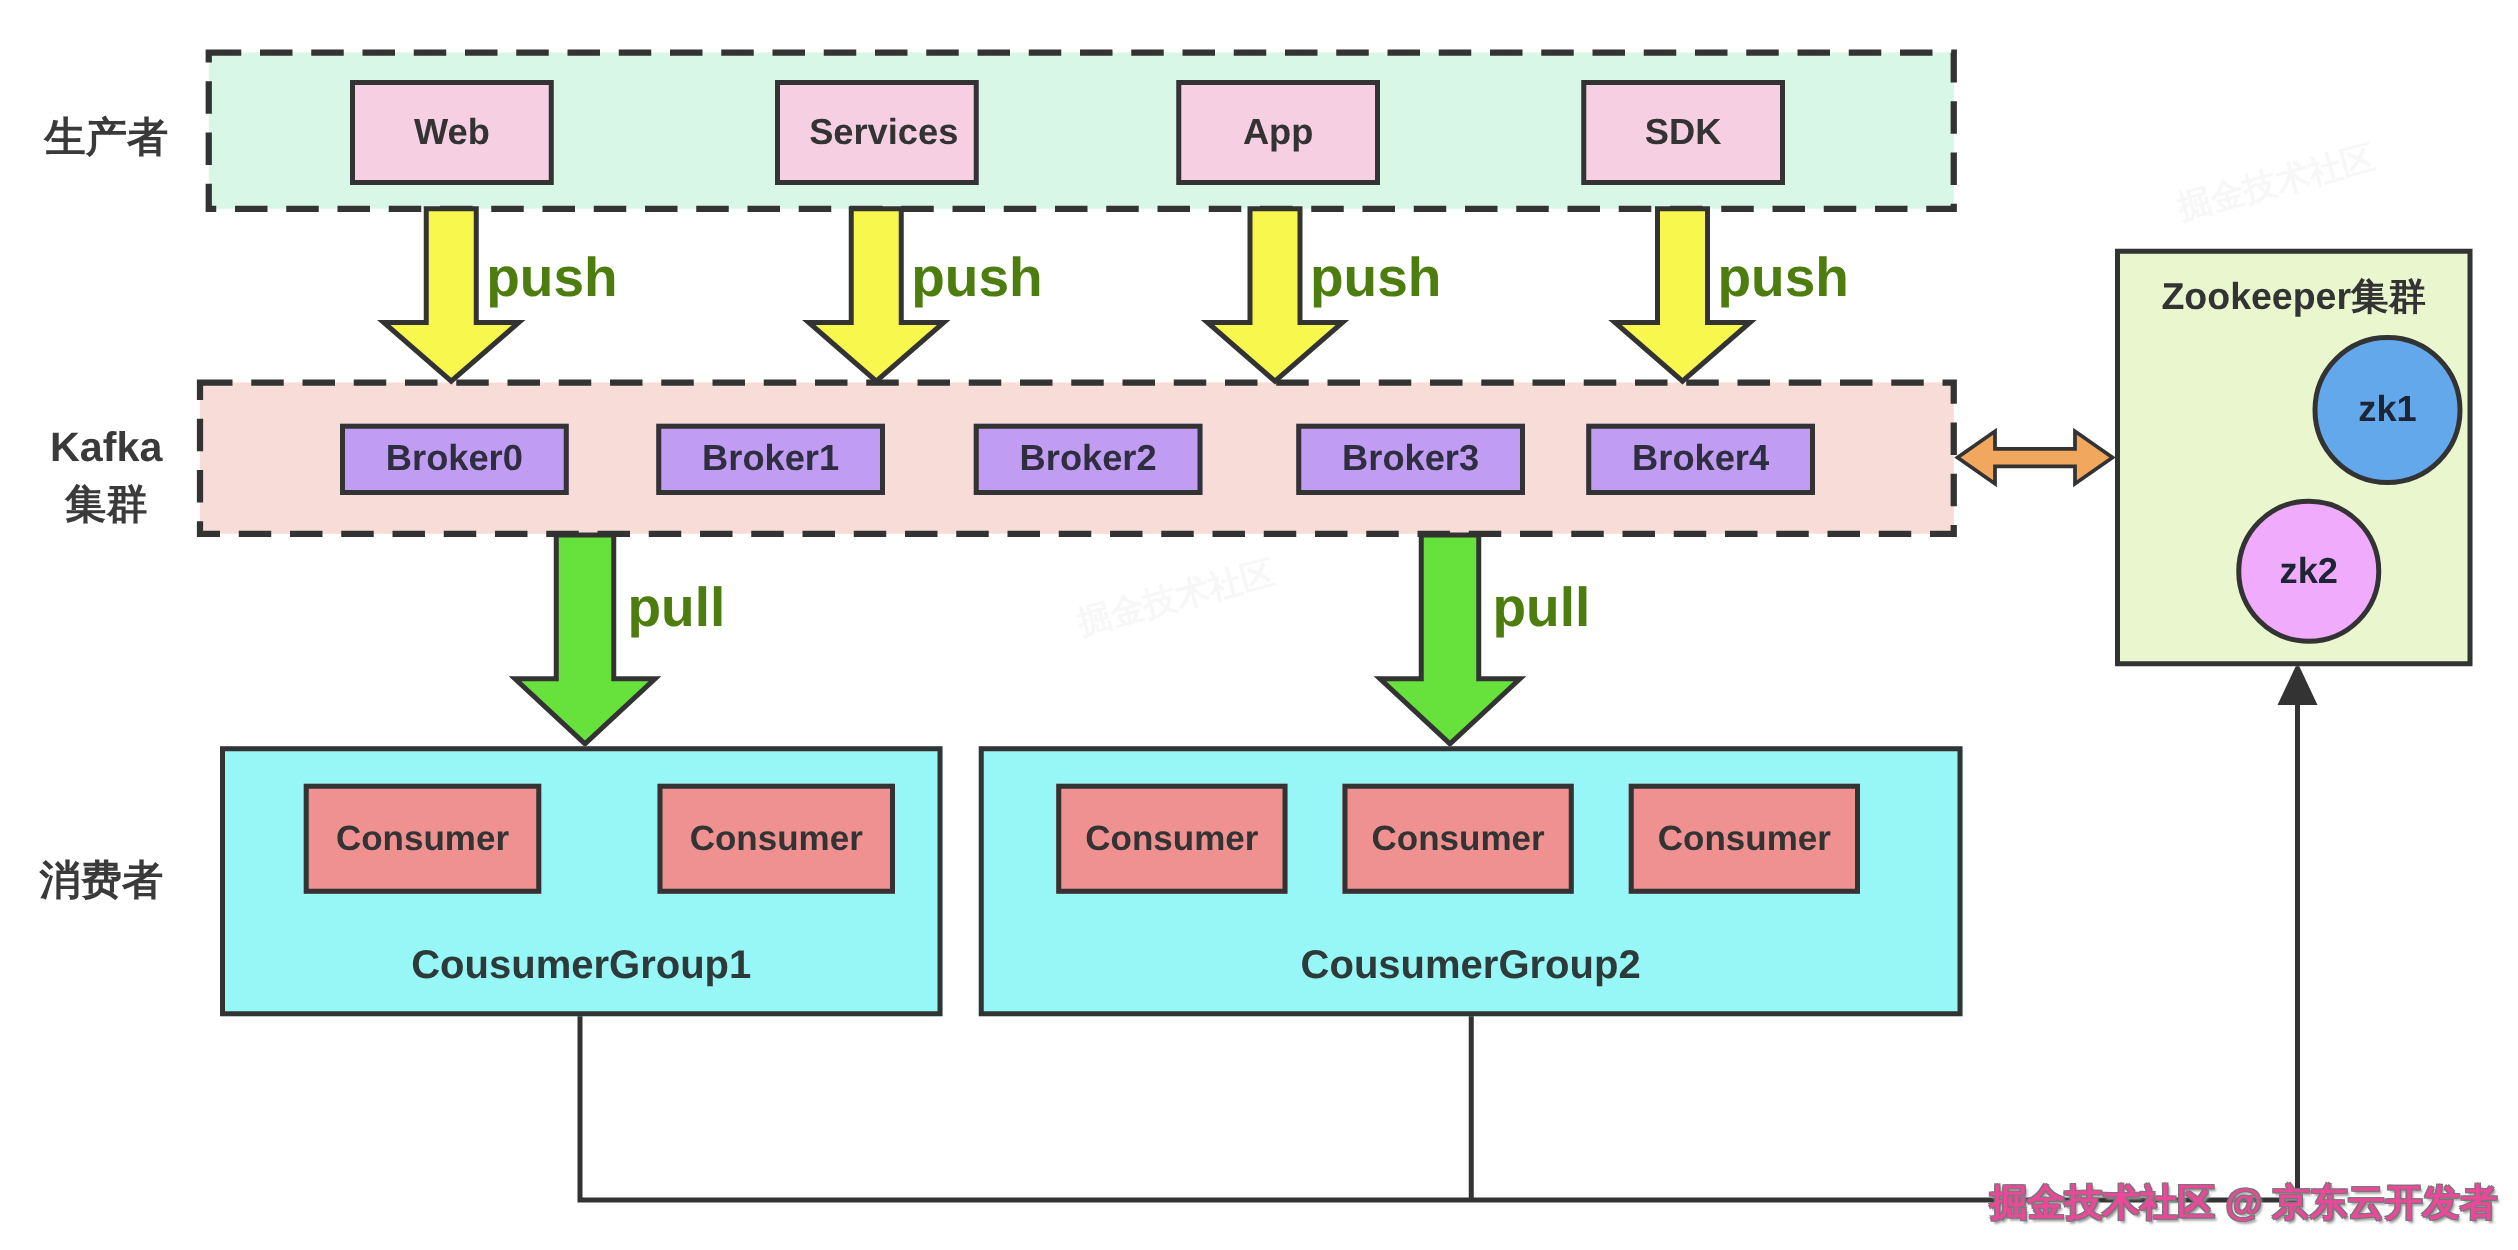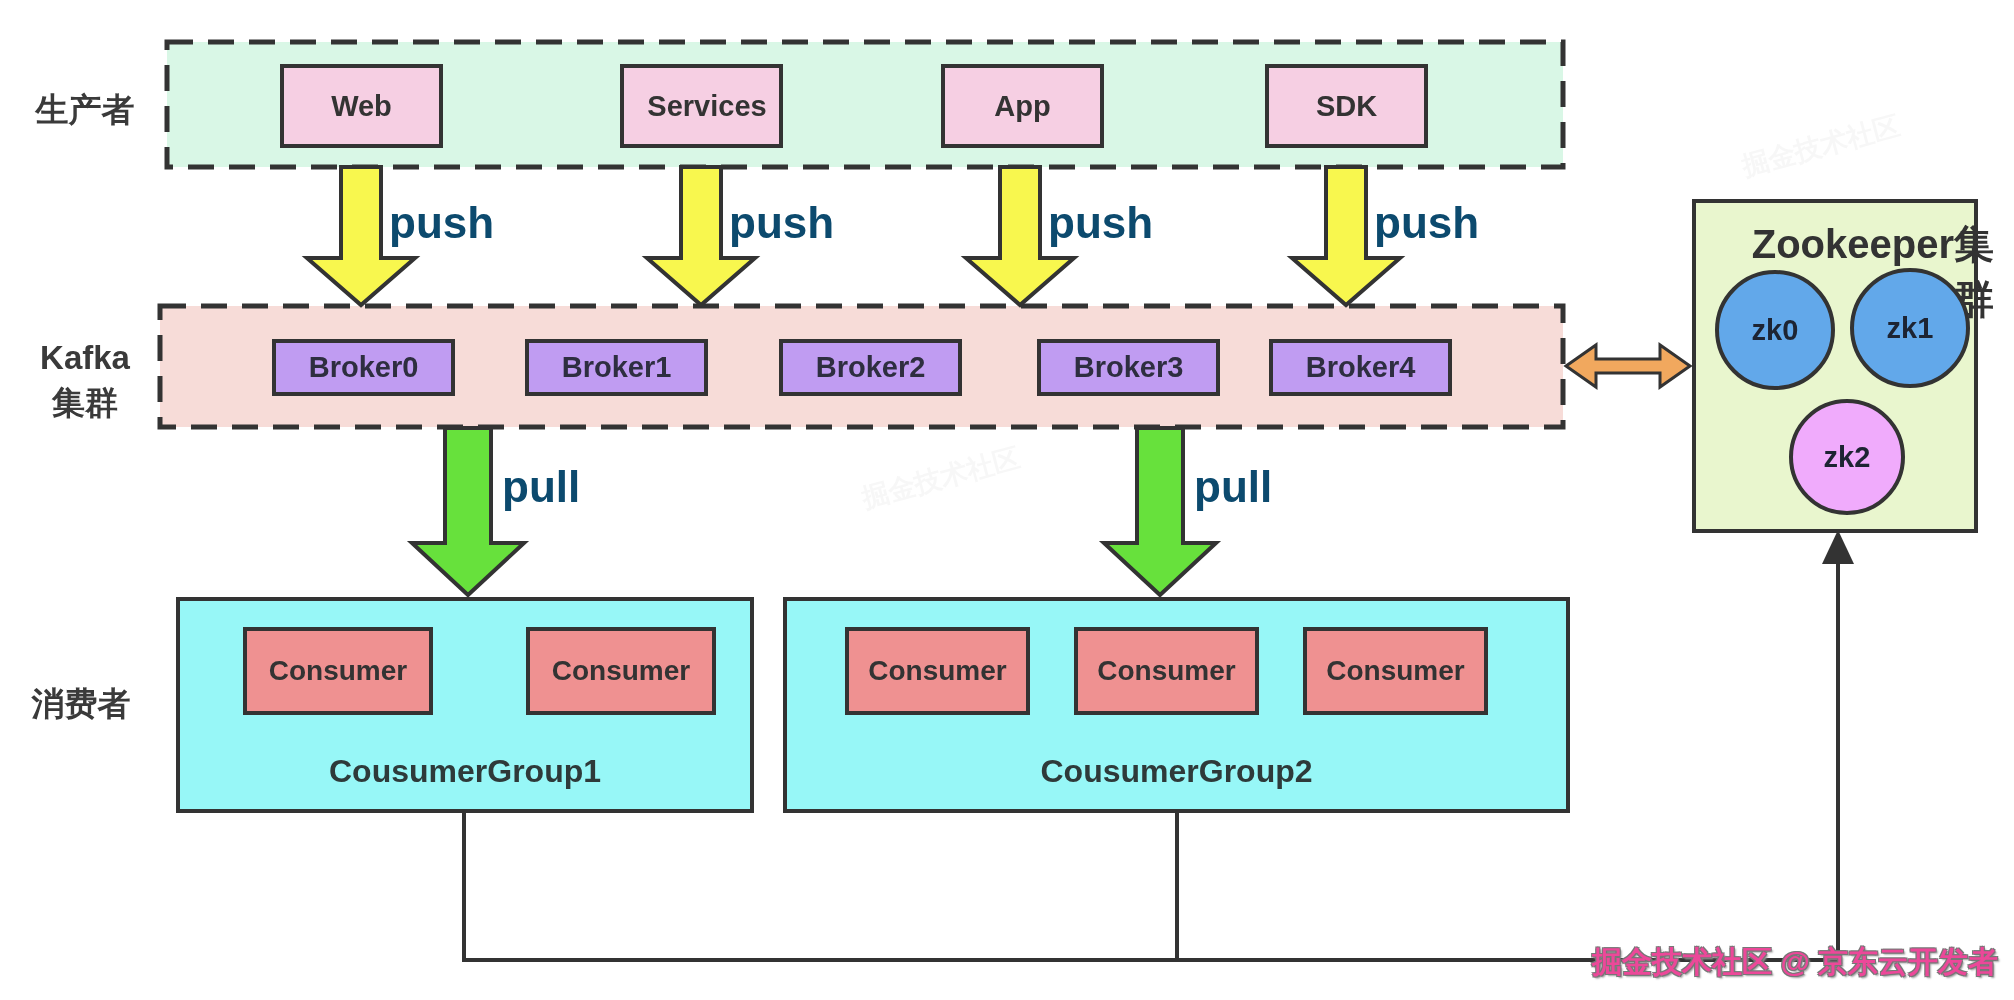--- a/index.html
+++ b/index.html
@@ -19,26 +19,26 @@
   .producer-box{width:163px;height:84px;font-size:29px;}
   .broker-box{width:183px;height:57px;font-size:29px;color:#2e2e40;}
   .consumer-box{width:190px;height:88px;font-size:28px;color:#333;}
   .cg2 .consumer-box{width:185px;}
   .group-box{position:absolute;z-index:2;box-sizing:border-box;border:4px solid #333;padding-left:21px;}
   .group-label{
     position:absolute;left:0;width:100%;top:152px;text-align:center;
     font-weight:bold;font-size:32px;color:#2e3a3a;
   }
   .zk-box{position:absolute;z-index:2;box-sizing:border-box;border:4px solid #333;}
-  .zk-title{position:absolute;left:0;top:14px;width:100%;text-align:right;font-weight:bold;font-size:40px;color:#333;margin-left:20px;}
+  .zk-title{position:absolute;left:0;top:14px;width:100%;text-align:center;font-weight:bold;font-size:30px;color:#333;}
   .zk-circle{
     position:absolute;box-sizing:border-box;border:4px solid #333;border-radius:50%;
     display:flex;align-items:center;justify-content:center;font-weight:bold;font-size:29px;color:#1d2433;
   }
-  .arrow-label{position:absolute;z-index:3;font-weight:bold;font-size:44px;color:#0c4a6e;}
+  .arrow-label{position:absolute;z-index:3;font-weight:bold;font-size:44px;color:#4d7c0f;}
   .credit-watermark{
     position:absolute;z-index:5;right:16px;top:942px;font-weight:bold;font-size:30px;color:#ec4899;
     text-shadow:-1px -1px 0 #777,1px -1px 0 #777,-1px 1px 0 #777,1px 1px 0 #777,2px 2px 2px #9a9a9a;
     white-space:nowrap;
   }
   .bg-watermark{
     position:absolute;z-index:0;font-weight:bold;font-size:27px;color:#555;opacity:0.045;
     transform:rotate(-15deg);white-space:nowrap;
   }
 </style>
@@ -90,21 +90,20 @@
   <div class="node-box broker-box" style="left: 525px; top: 339px; background: rgb(192, 156, 242);">Broker1</div>
   <div class="node-box broker-box" style="left: 779px; top: 339px; background: rgb(192, 156, 242);">Broker2</div>
   <div class="node-box broker-box" style="left: 1037px; top: 339px; background: rgb(192, 156, 242);">Broker3</div>
   <div class="node-box broker-box" style="left: 1269px; top: 339px; background: rgb(192, 156, 242);">Broker4</div>
 
   <div class="arrow-label" style="left:502px;top:462px;">pull</div>
   <div class="arrow-label" style="left:1194px;top:462px;">pull</div>
 
   <div class="zk-box" style="left: 1692px; top: 199px; width: 286px; height: 334px; background: rgb(233, 246, 206);">
     <div class="zk-title">Zookeeper集群</div>
-    <div class="zk-circle" style="left: 19px; top: 67px; width: 120px; height: 120px; background: rgb(98, 168, 234);">zk0</div>
     <div class="zk-circle" style="left: 154px; top: 65px; width: 120px; height: 120px; background: rgb(98, 168, 234);">zk1</div>
     <div class="zk-circle" style="left: 93px; top: 196px; width: 116px; height: 116px; background: #f0abfc;">zk2</div>
   </div>
 
   <div class="group-box cg1" style="left: 176px; top: 597px; width: 578px; height: 216px; background: rgb(151, 247, 247);">
     <div class="node-box consumer-box" style="left: 63px; top: 26px; background: rgb(239, 145, 145);">Consumer</div>
     <div class="node-box consumer-box" style="left: 346px; top: 26px; background: rgb(239, 145, 145);">Consumer</div>
     <div class="group-label">CousumerGroup1</div>
   </div>
 

